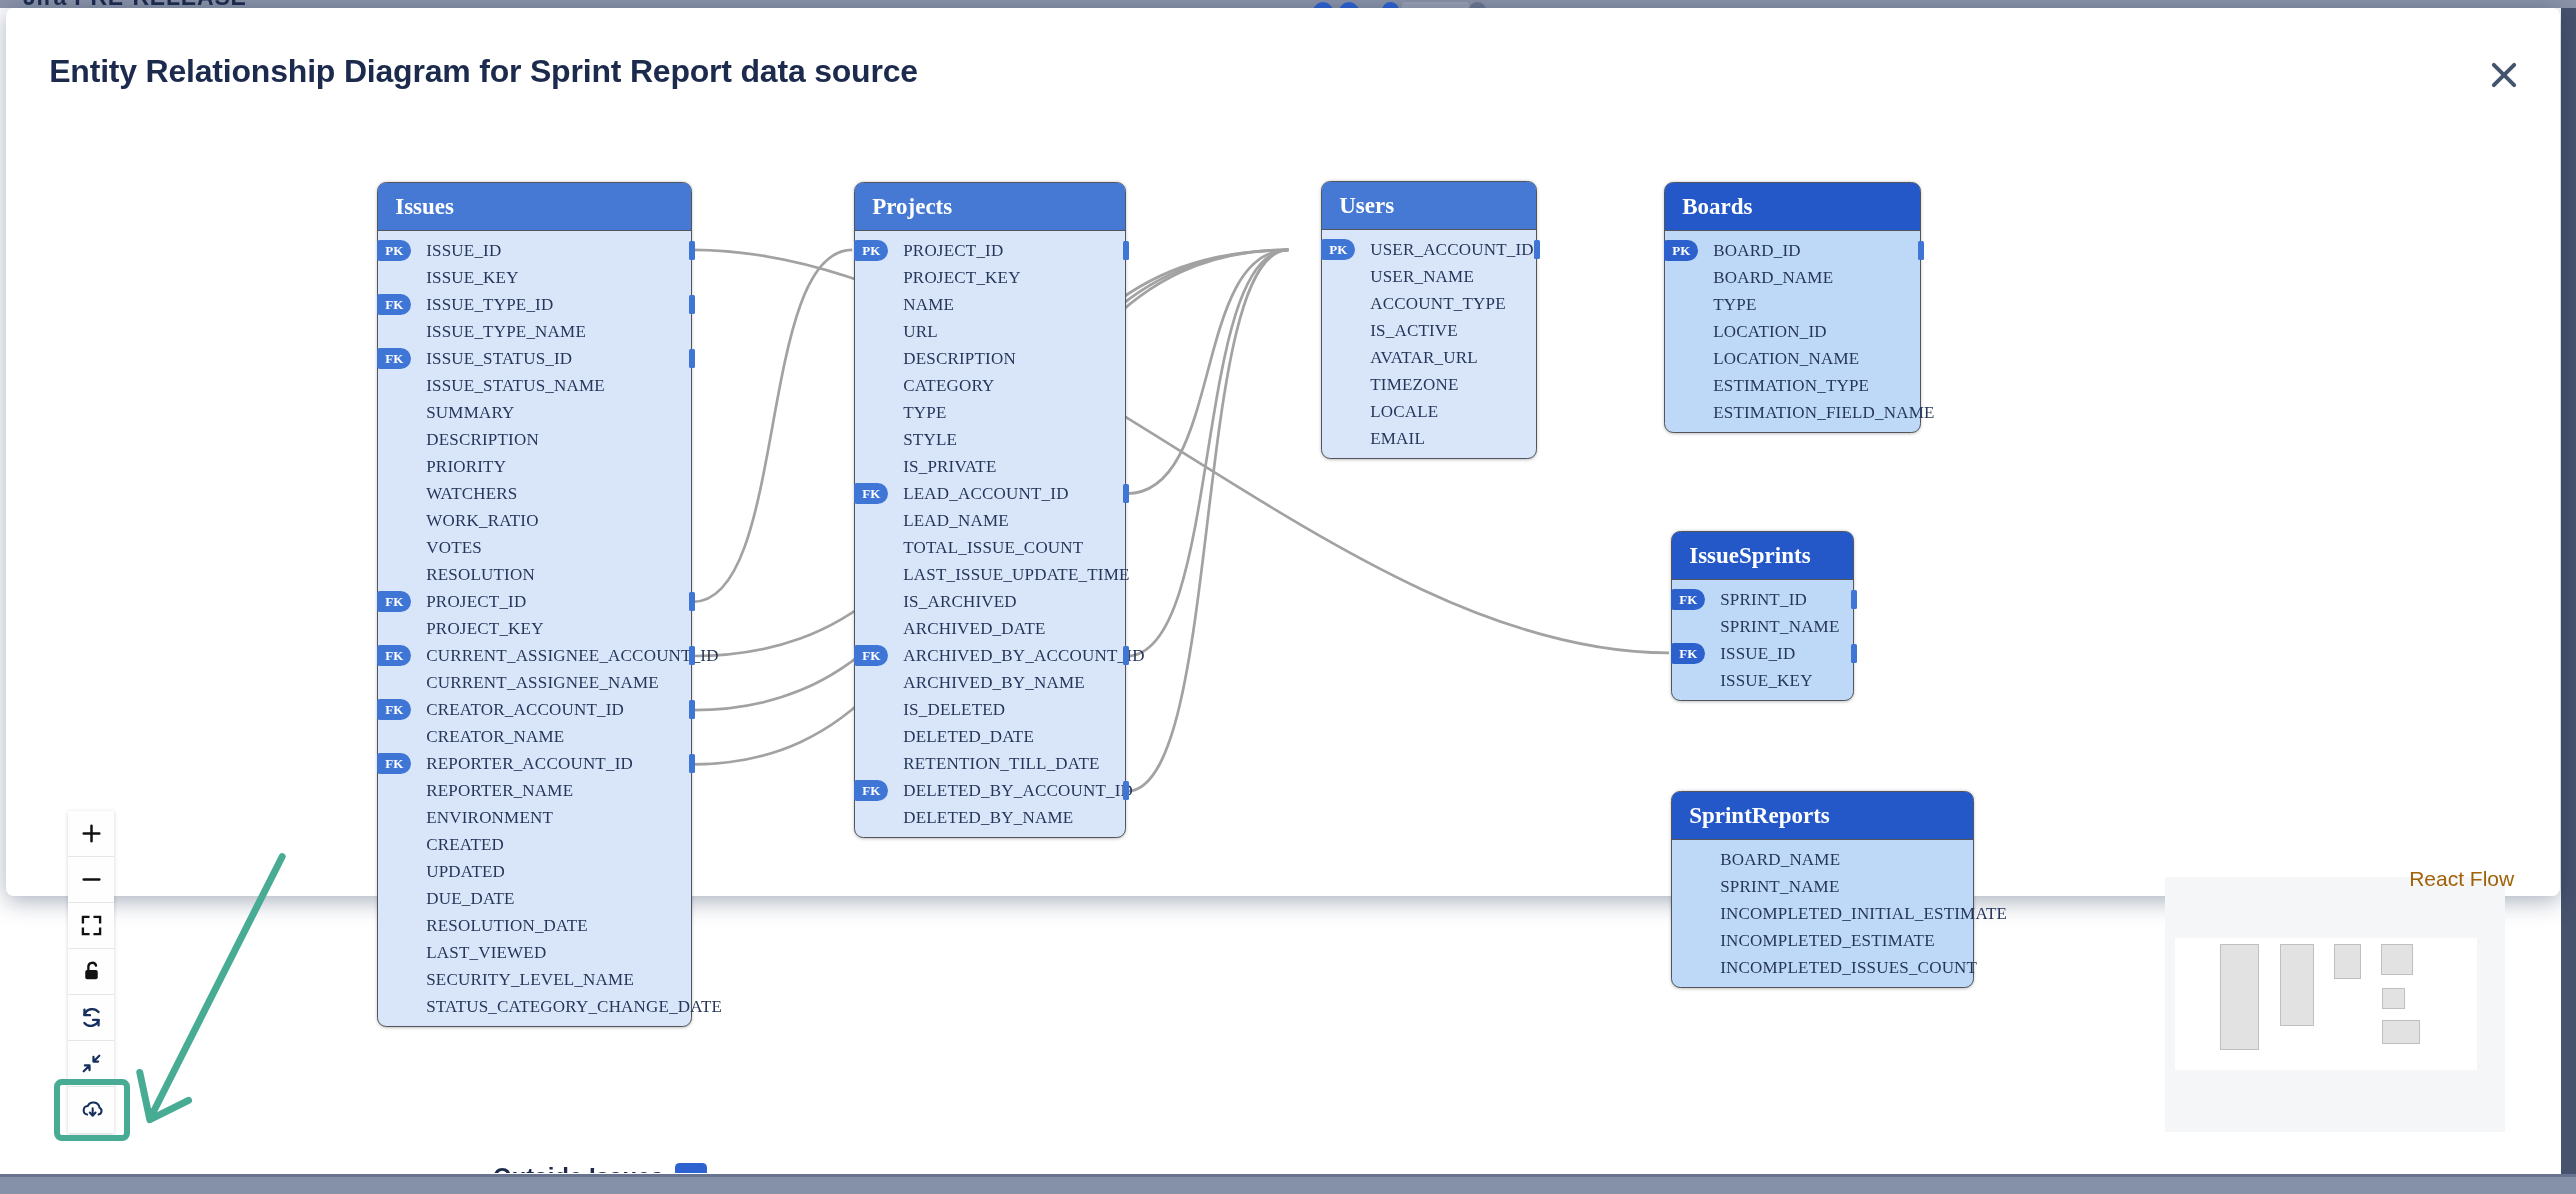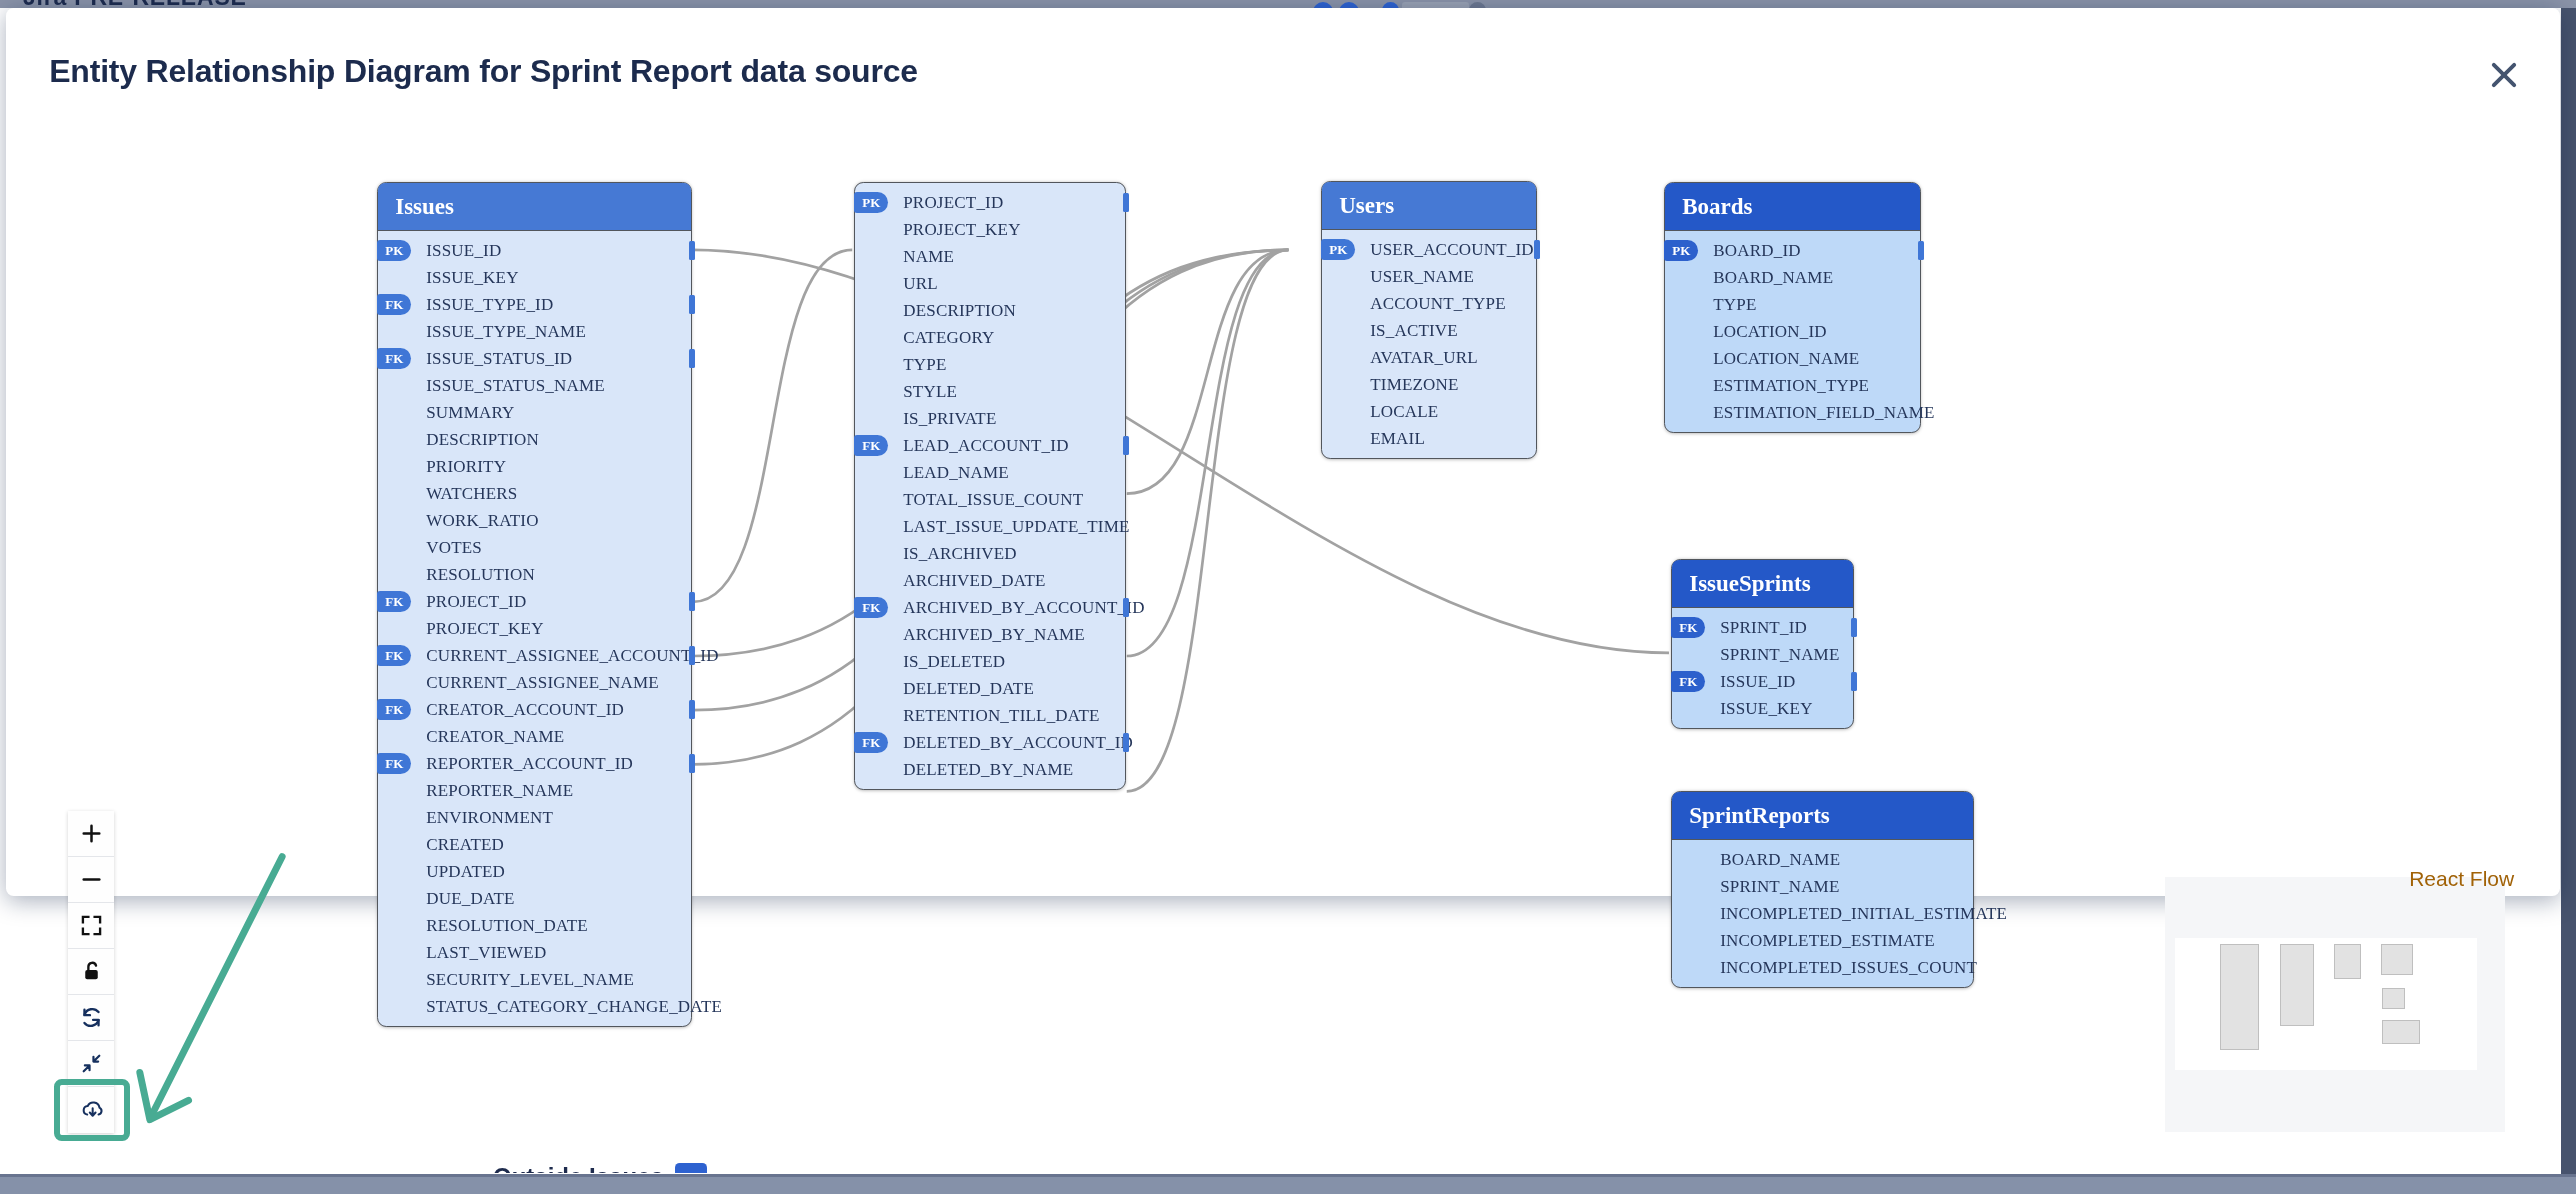--- a/index.html
+++ b/index.html
@@ -116,20 +116,21 @@
           <div class="frow"><span class="lbl">CREATED</span></div>
           <div class="frow"><span class="lbl">UPDATED</span></div>
           <div class="frow"><span class="lbl">DUE_DATE</span></div>
           <div class="frow"><span class="lbl">RESOLUTION_DATE</span></div>
           <div class="frow"><span class="lbl">LAST_VIEWED</span></div>
           <div class="frow"><span class="lbl">SECURITY_LEVEL_NAME</span></div>
           <div class="frow"><span class="lbl">STATUS_CATEGORY_CHANGE_DATE</span></div>
         </div>
       </div>
       <div class="entity" style="left: 848px; top: 174px; width: 270px;">
+        <div class="hdr">Projects</div>
         <div class="bd">
           <div class="frow"><span class="pill">PK</span><span class="lbl">PROJECT_ID</span><span class="hdl"></span></div>
           <div class="frow"><span class="lbl">PROJECT_KEY</span></div>
           <div class="frow"><span class="lbl">NAME</span></div>
           <div class="frow"><span class="lbl">URL</span></div>
           <div class="frow"><span class="lbl">DESCRIPTION</span></div>
           <div class="frow"><span class="lbl">CATEGORY</span></div>
           <div class="frow"><span class="lbl">TYPE</span></div>
           <div class="frow"><span class="lbl">STYLE</span></div>
           <div class="frow"><span class="lbl">IS_PRIVATE</span></div>
@@ -166,21 +167,21 @@
         <div class="bd">
           <div class="frow"><span class="pill">PK</span><span class="lbl">BOARD_ID</span><span class="hdl"></span></div>
           <div class="frow"><span class="lbl">BOARD_NAME</span></div>
           <div class="frow"><span class="lbl">TYPE</span></div>
           <div class="frow"><span class="lbl">LOCATION_ID</span></div>
           <div class="frow"><span class="lbl">LOCATION_NAME</span></div>
           <div class="frow"><span class="lbl">ESTIMATION_TYPE</span></div>
           <div class="frow"><span class="lbl">ESTIMATION_FIELD_NAME</span></div>
         </div>
       </div>
-      <div class="entity dark" style="left: 1665px; top: 551px; width: 181px;">
+      <div class="entity dark" style="left: 1665px; top: 523px; width: 181px;">
         <div class="hdr">IssueSprints</div>
         <div class="bd">
           <div class="frow"><span class="pill">FK</span><span class="lbl">SPRINT_ID</span><span class="hdl"></span></div>
           <div class="frow"><span class="lbl">SPRINT_NAME</span></div>
           <div class="frow"><span class="pill">FK</span><span class="lbl">ISSUE_ID</span><span class="hdl"></span></div>
           <div class="frow"><span class="lbl">ISSUE_KEY</span></div>
         </div>
       </div>
       <div class="entity dark" style="left: 1665px; top: 783px; width: 301px;">
         <div class="hdr">SprintReports</div>

